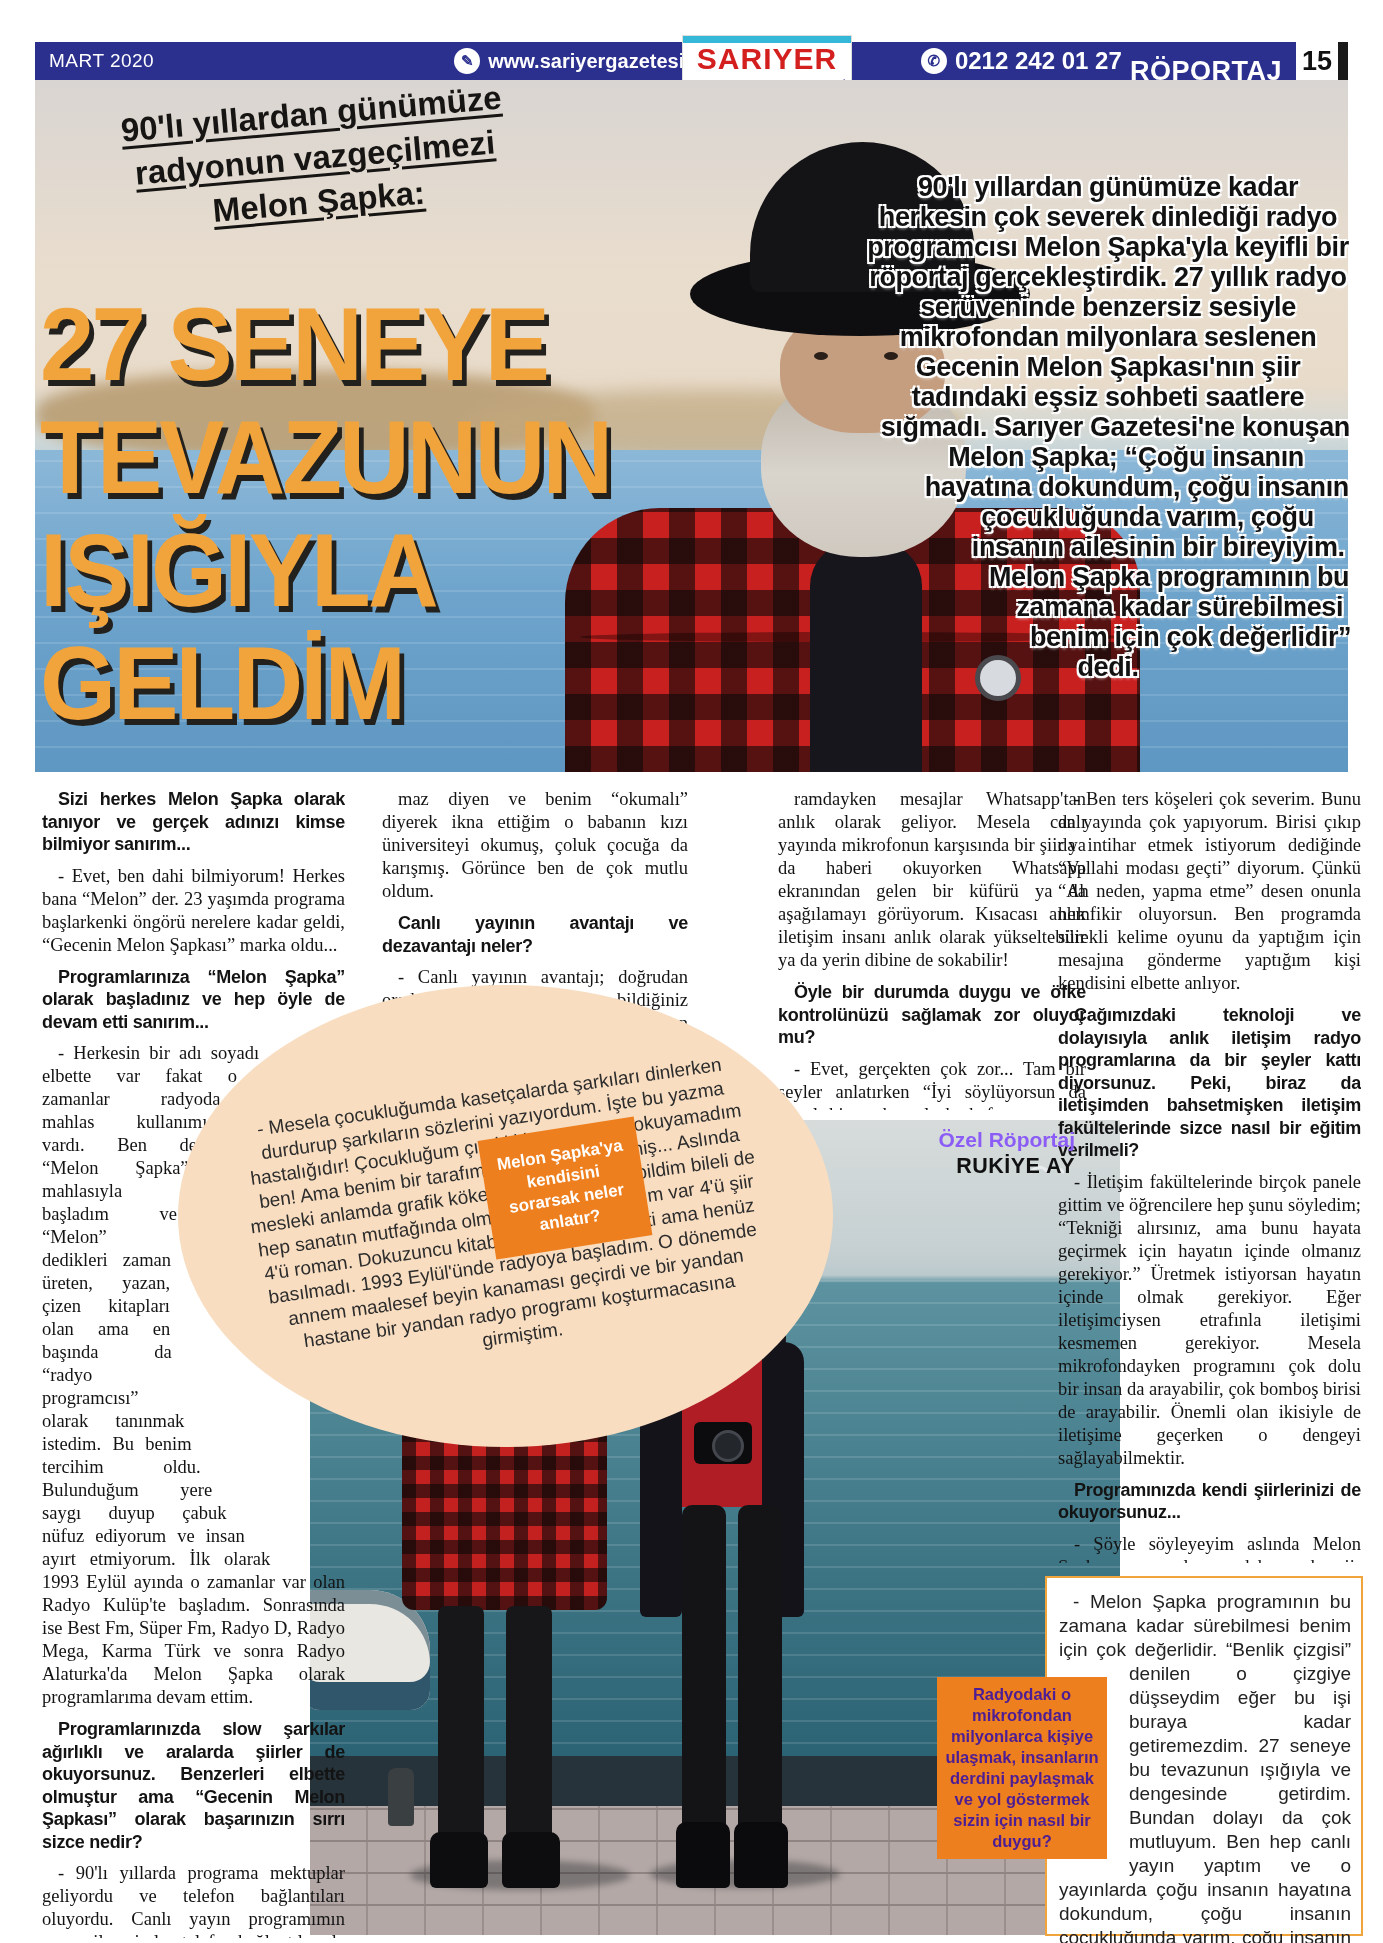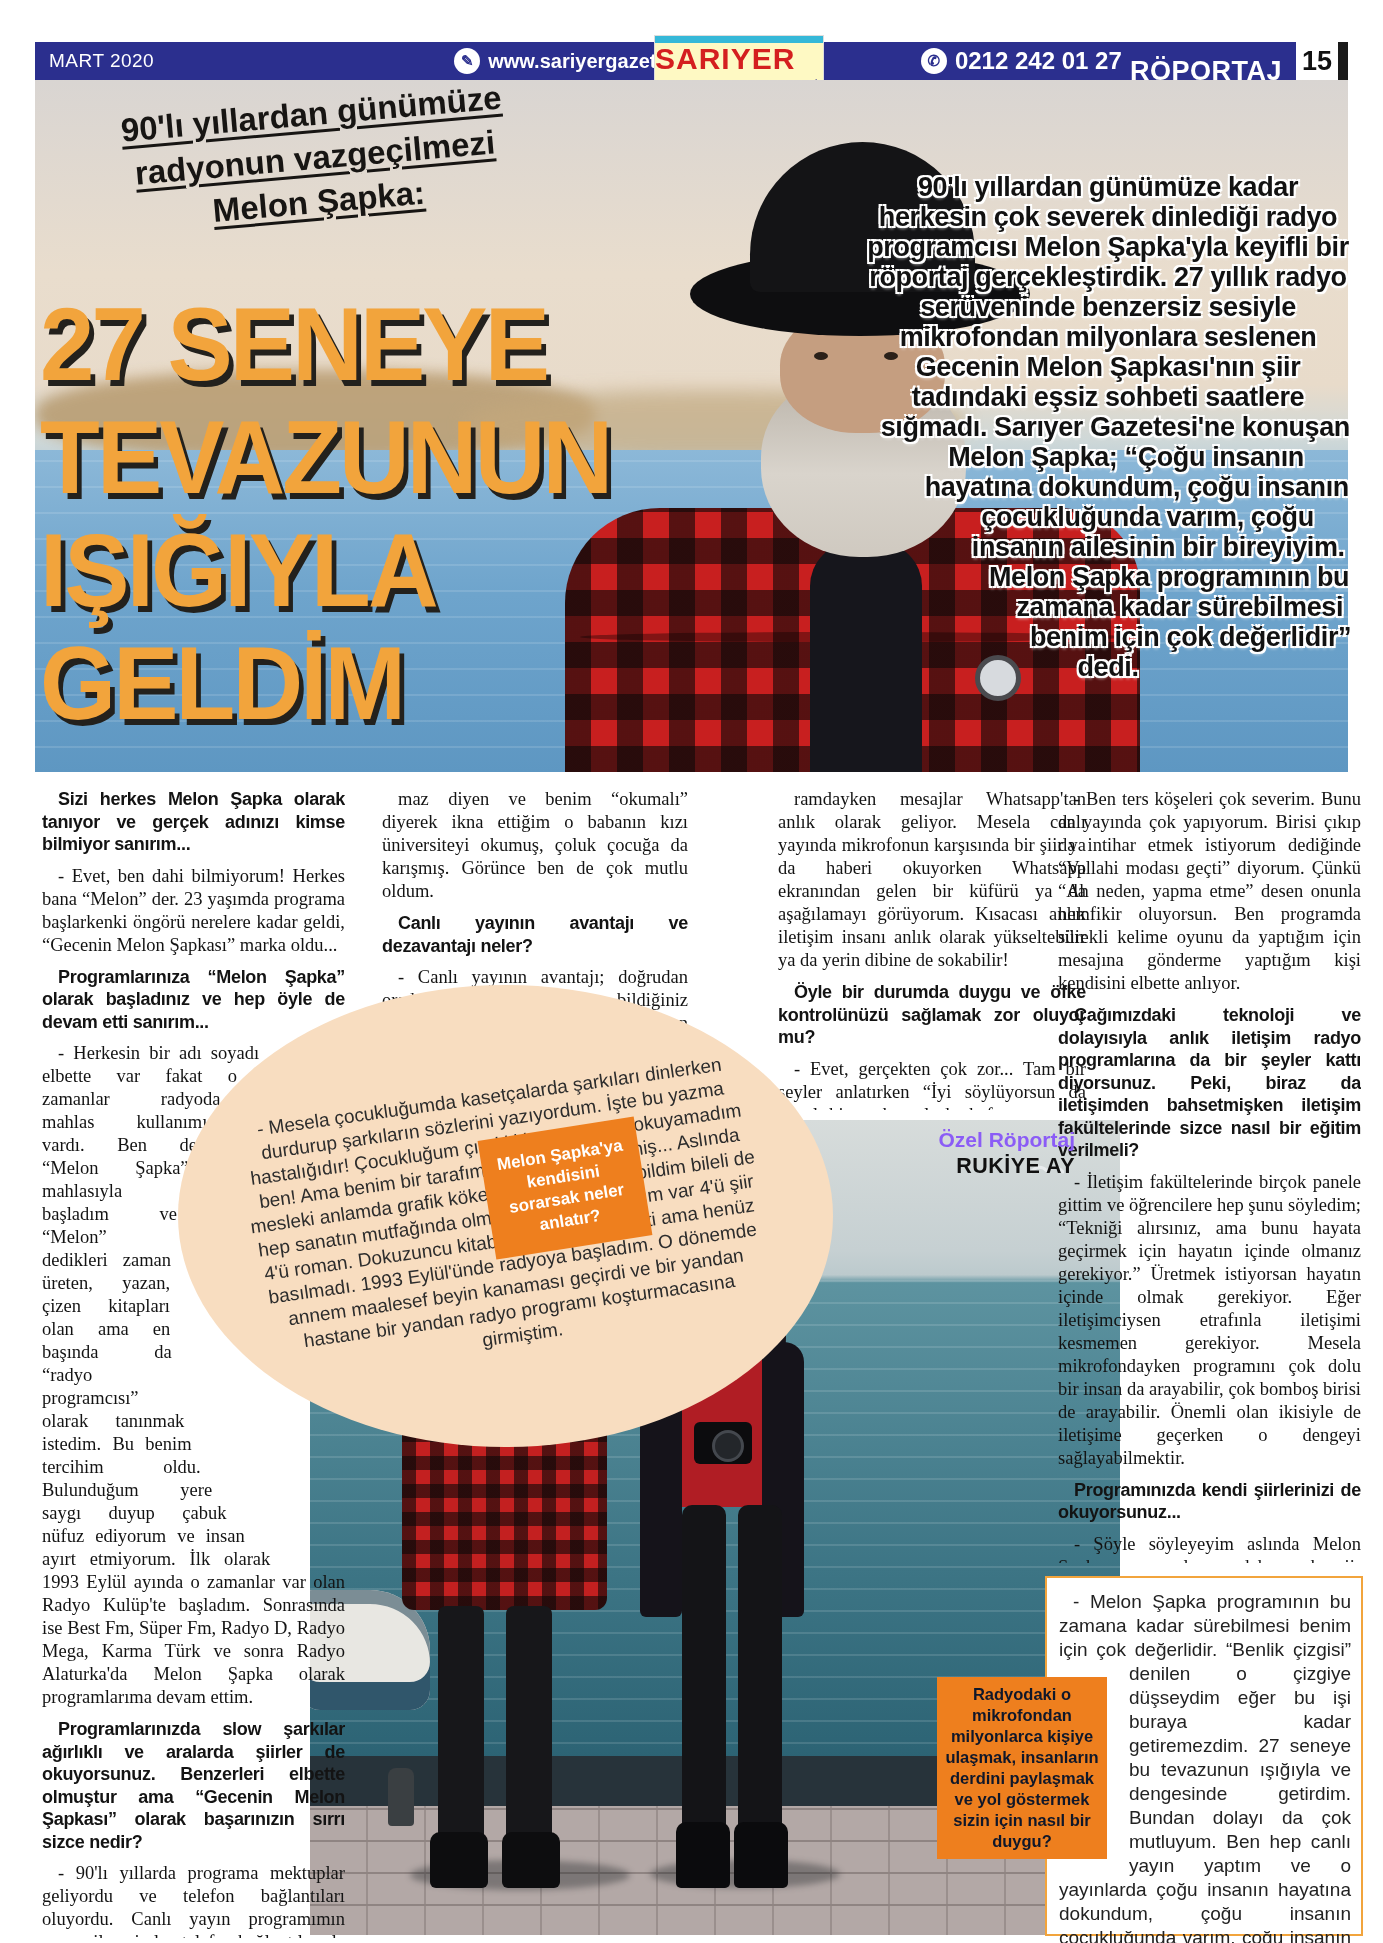--- a/index.html
+++ b/index.html
@@ -6,22 +6,22 @@
   .page{position:relative;width:1383px;height:1943px;background:#ffffff;overflow:hidden;
         font-family:"Liberation Serif",serif;}
   
   .topbar{position:absolute;left:35px;top:42px;width:1313px;height:38px;background:#2b2f8e;
           display:flex;align-items:center;color:#fff;font-family:"Liberation Sans",sans-serif;}
   .topbar .date{margin-left:14px;font-size:19px;letter-spacing:.5px;}
   .webwrap{display:flex;align-items:center;margin-left:300px;gap:8px;}
   .cicon{width:26px;height:26px;border-radius:50%;background:#fff;color:#2b2f8e;display:flex;
          align-items:center;justify-content:center;font-size:15px;font-weight:bold;}
   .weblabel{font-size:20px;font-weight:bold;}
-  .logobox{position:absolute;left:620px;top:-6px;width:168px;height:50px;background:#fef9c3;
-           box-shadow:0 0 0 1px #ddd;text-align:left;}
+  .logobox{position:absolute;left:648px;top:-6px;width:168px;height:50px;background:#ffffff;
+           box-shadow:0 0 0 1px #ddd;text-align:center;}
   .logocyan{height:7px;background:#35b8d8;}
   .logotext{color:#d41f1f;font-weight:900;font-size:30px;line-height:32px;letter-spacing:1px;
             font-family:"Liberation Sans",sans-serif;}
   .logosub{position:absolute;right:6px;bottom:-2px;color:#2b2f8e;font-style:italic;font-size:11px;
            font-family:"Liberation Serif",serif;}
   .phonewrap{display:flex;align-items:center;gap:8px;margin-left:190px;}
   .phonelabel{font-size:24px;font-weight:bold;}
   .section{margin-left:auto;margin-right:14px;font-size:27px;font-weight:900;letter-spacing:.5px;margin-top:21px;}
   .pagenumbox{width:42px;height:38px;background:#fff;color:#111;display:flex;align-items:center;
               justify-content:center;font-size:27px;font-weight:900;}
@@ -122,21 +122,21 @@
   
   .credit{position:absolute;left:905px;top:1126px;width:170px;text-align:right;z-index:4;
           font-family:"Liberation Sans",sans-serif;font-weight:bold;line-height:27px;}
   .credit .lab{color:#8b5cf6;font-size:21px;}
   .credit .nam{color:#101010;font-size:21.5px;letter-spacing:.5px;}
   .askbox{position:absolute;left:486px;top:1128px;width:158px;height:120px;background:#ee7f1e;z-index:4;
       transform:rotate(-9deg);display:flex;align-items:center;justify-content:center;text-align:center;
       color:#fff;font-family:"Liberation Sans",sans-serif;font-weight:bold;font-size:17px;line-height:22px;
       padding:6px;box-sizing:border-box;}
   .micbox{position:absolute;left:937px;top:1677px;width:170px;height:182px;background:#ee7f1e;z-index:5;
-      display:flex;align-items:center;justify-content:center;text-align:center;color:#0f172a;
+      display:flex;align-items:center;justify-content:center;text-align:center;color:#4c1d95;
       font-family:"Liberation Sans",sans-serif;font-weight:bold;font-size:16.5px;line-height:21px;
       padding:6px;box-sizing:border-box;}
   
   .quotebox{position:absolute;left:1045px;top:1576px;width:318px;height:360px;box-sizing:border-box;
       border:2px solid #f2a43c;background:#fff;z-index:3;padding:12px 10px 8px 12px;}
   .quotebox p{margin:0;text-align:justify;text-indent:14px;color:#222;
       font-family:"Liberation Sans",sans-serif;font-size:19px;line-height:24px;}
   .cutout-qb{float:left;width:70px;height:292px;shape-outside:polygon(0 31%,100% 31%,100% 97%,0 97%);}
 </style>
 </head>

